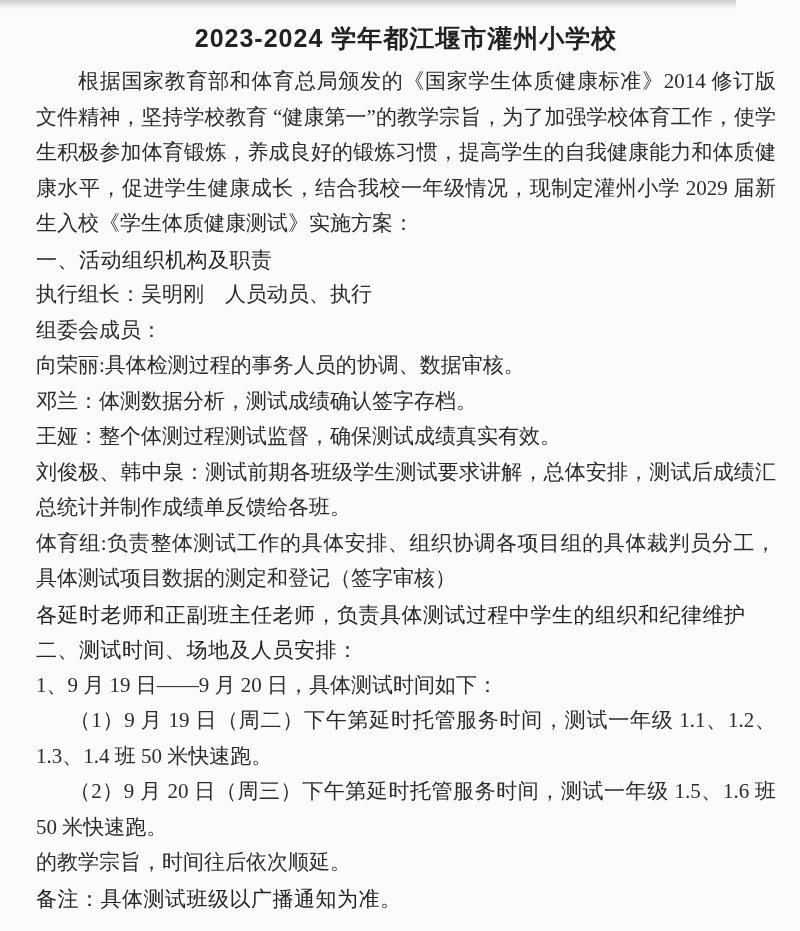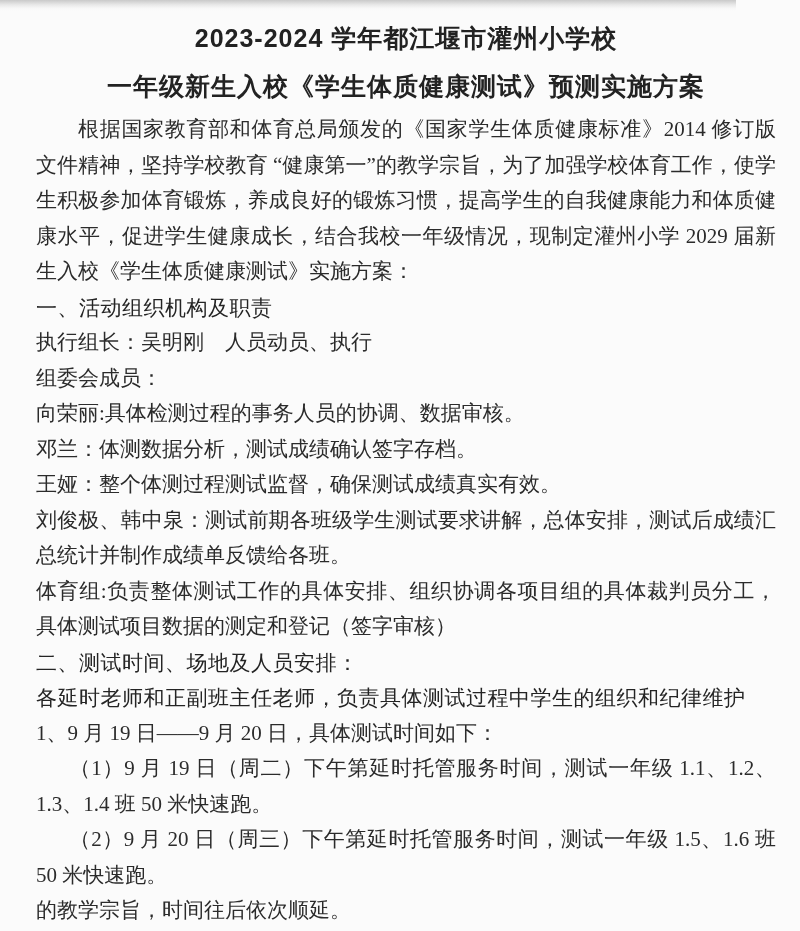--- a/index.html
+++ b/index.html
@@ -59,34 +59,33 @@
   }
 </style>
 </head>
 <body>
 
 <div class="page">
   <div class="top-edge"></div>
 
   <div class="content">
     <div class="title">2023-2024 学年都江堰市灌州小学校</div>
-    <div class="title">一年级新生入校《学生体质健康测试》预测实施方案</div>
 
     <div class="body-text">
       <p class="indent2">根据国家教育部和体育总局颁发的《国家学生体质健康标准》2014 修订版文件精神，坚持学校教育 “健康第一”的教学宗旨，为了加强学校体育工作，使学生积极参加体育锻炼，养成良好的锻炼习惯，提高学生的自我健康能力和体质健康水平，促进学生健康成长，结合我校一年级情况，现制定灌州小学 2029 届新生入校《学生体质健康测试》实施方案：</p>
       <p class="bold">一、活动组织机构及职责</p>
       <p>执行组长：吴明刚　人员动员、执行</p>
       <p>组委会成员：</p>
       <p>向荣丽:具体检测过程的事务人员的协调、数据审核。</p>
       <p>邓兰：体测数据分析，测试成绩确认签字存档。</p>
       <p>王娅：整个体测过程测试监督，确保测试成绩真实有效。</p>
       <p>刘俊极、韩中泉：测试前期各班级学生测试要求讲解，总体安排，测试后成绩汇总统计并制作成绩单反馈给各班。</p>
       <p>体育组:负责整体测试工作的具体安排、组织协调各项目组的具体裁判员分工，具体测试项目数据的测定和登记（签字审核）</p>
+      <p class="bold">各延时老师和正副班主任老师，负责具体测试过程中学生的组织和纪律维护</p>
       <p class="bold">二、测试时间、场地及人员安排：</p>
-      <p class="bold">各延时老师和正副班主任老师，负责具体测试过程中学生的组织和纪律维护</p>
       <p>1、9 月 19 日——9 月 20 日，具体测试时间如下：</p>
       <p class="indent-item">（1）9 月 19 日（周二）下午第延时托管服务时间，测试一年级 1.1、1.2、1.3、1.4 班 50 米快速跑。</p>
       <p class="indent-item">（2）9 月 20 日（周三）下午第延时托管服务时间，测试一年级 1.5、1.6 班 50 米快速跑。</p>
       <p>的教学宗旨，时间往后依次顺延。</p>
       <p class="bold">备注：具体测试班级以广播通知为准。</p>
     </div>
   </div>
 </div>
 
 </body></html>

